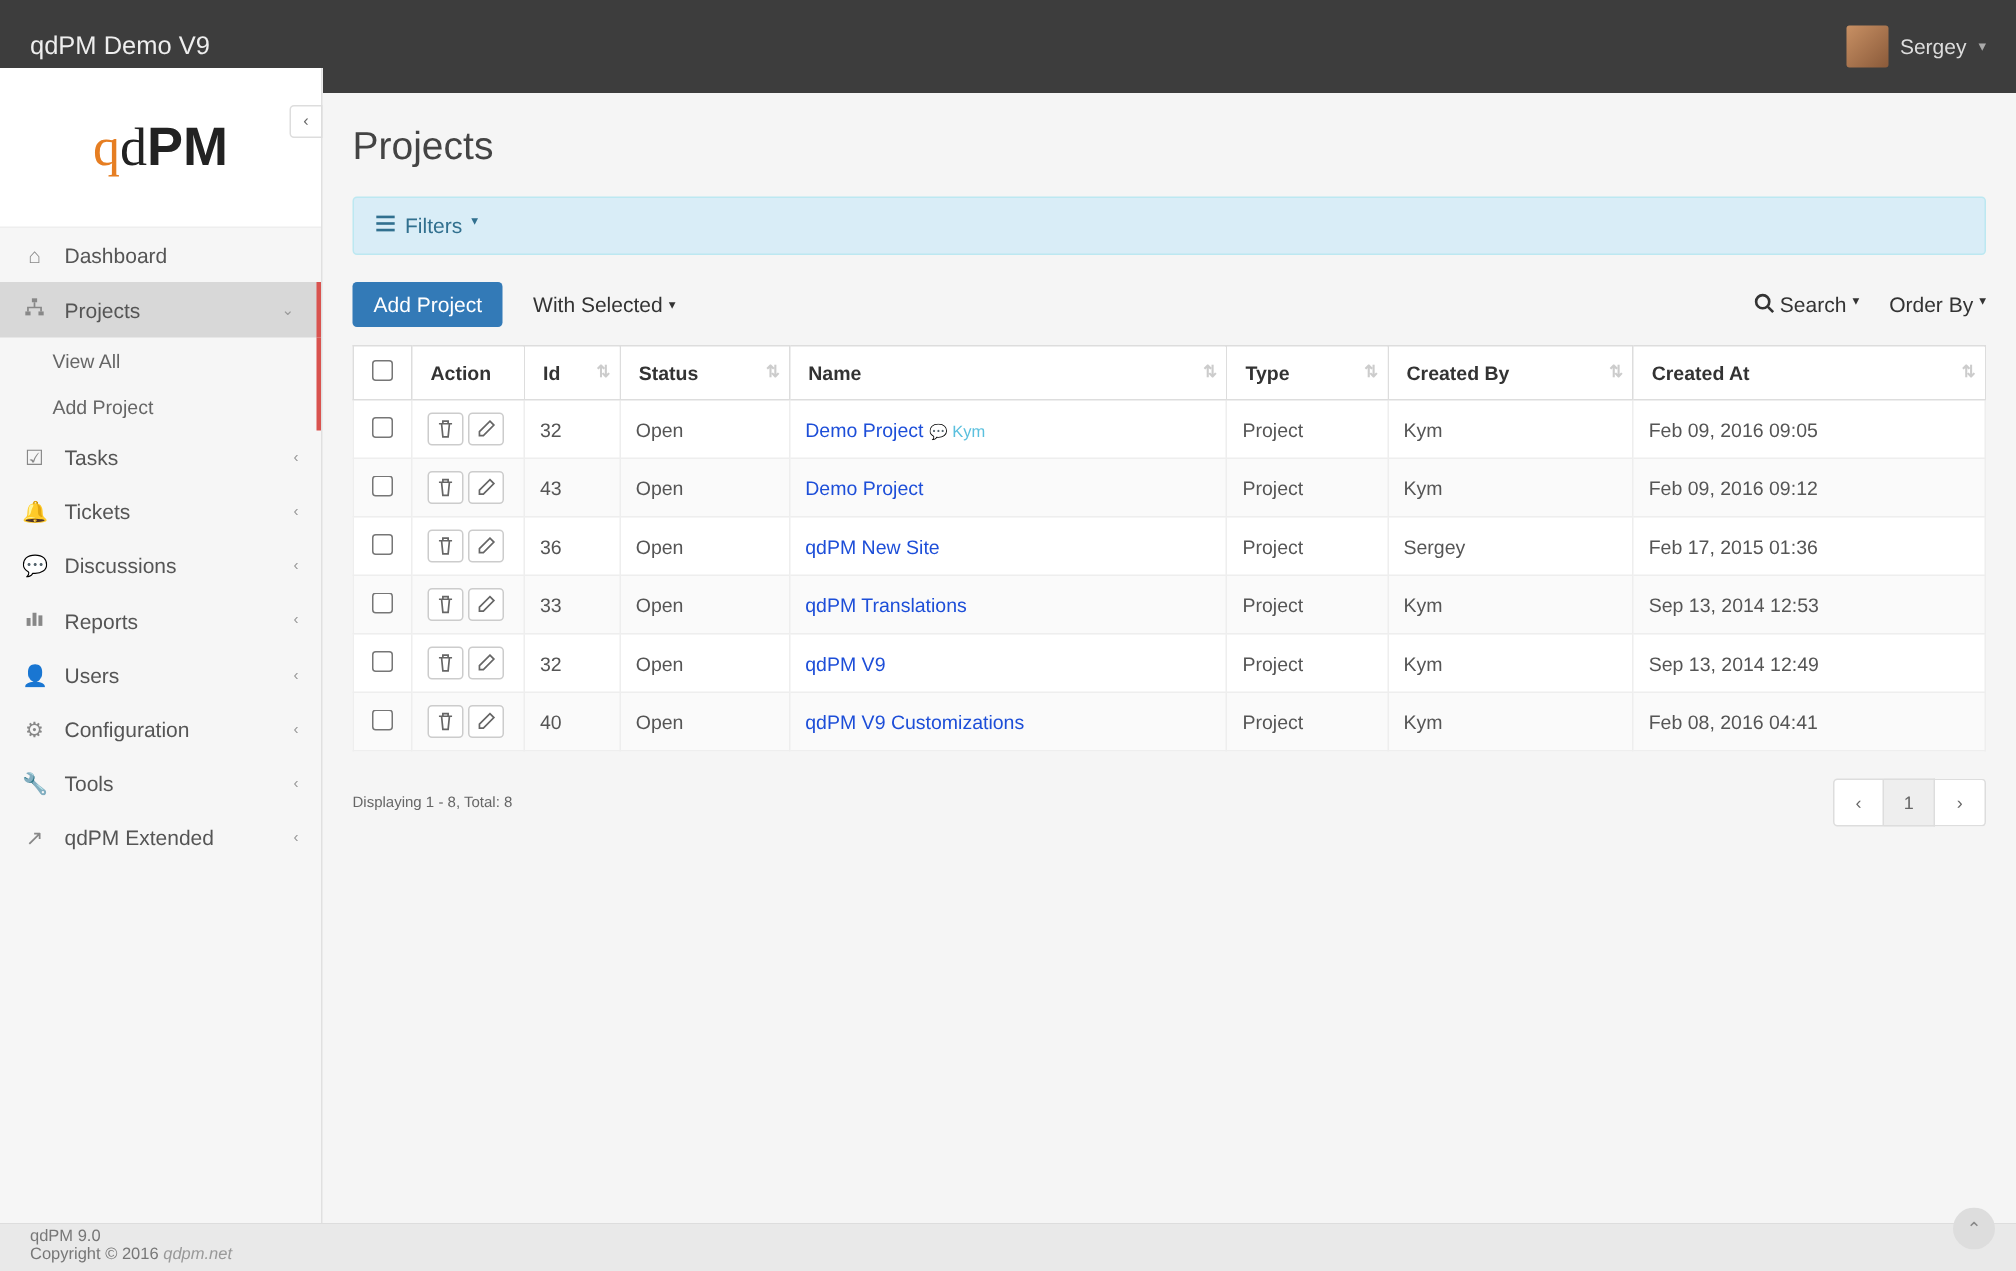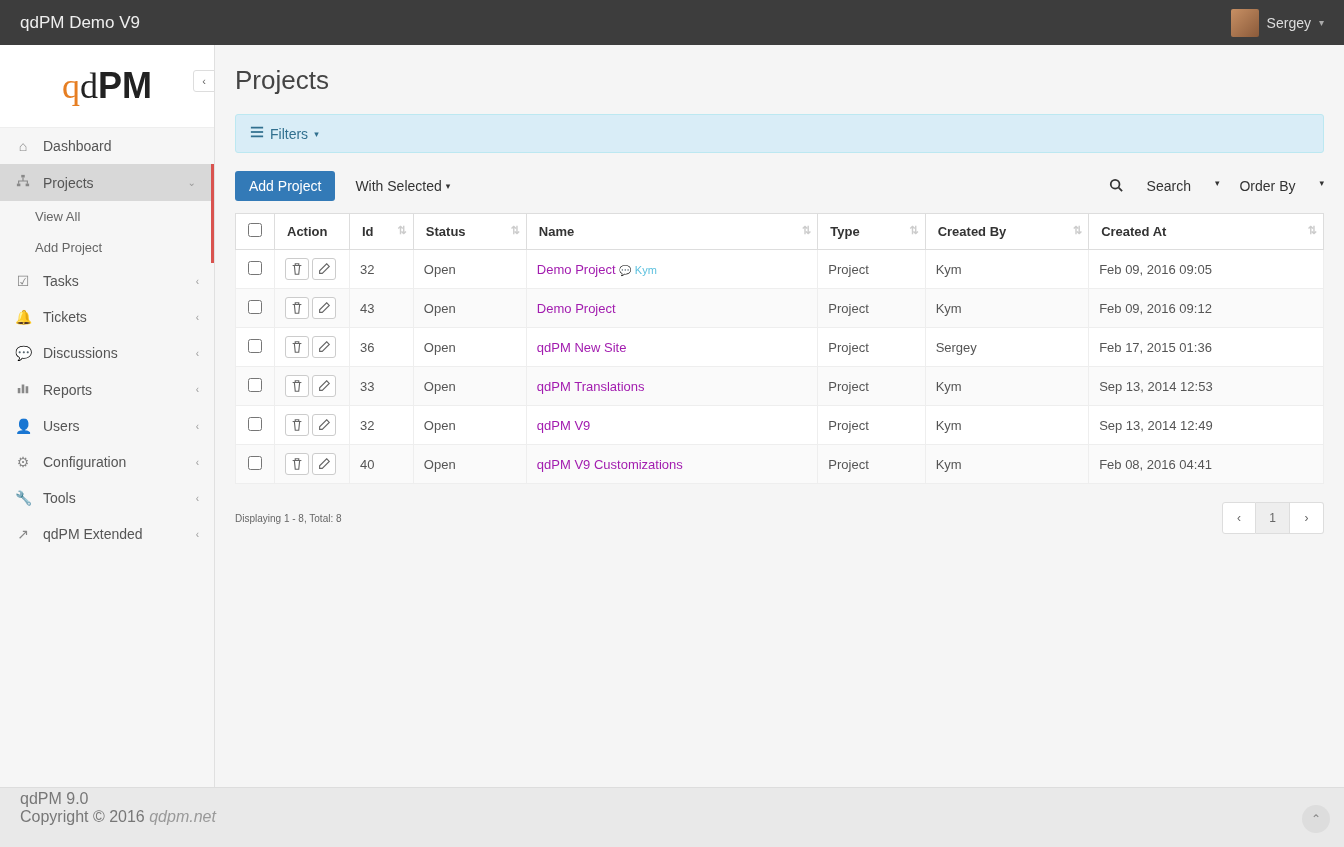--- a/index.html
+++ b/index.html
@@ -1,78 +1,78 @@
 <!DOCTYPE html>
 <html><head>
 <meta charset="utf-8">
 <style>
 * { margin: 0; padding: 0; box-sizing: border-box; }
 body { font-family: -apple-system, BlinkMacSystemFont, "Segoe UI", Arial, sans-serif; font-size: 14px; color: #333; background: #f5f5f5; }
 
 
-.topbar { height: 45px; background: #3d3d3d; color: #ddd; display: flex; align-items: center; padding: 0 20px; justify-content: space-between; }
+.topbar { height: 62px; background: #3d3d3d; color: #ddd; display: flex; align-items: center; padding: 0 20px; justify-content: space-between; }
 .topbar .app-title { font-size: 17px; color: #eee; }
 .topbar .user { display: flex; align-items: center; gap: 8px; cursor: pointer; }
 .topbar .avatar { width: 28px; height: 28px; background: linear-gradient(135deg, #c89064, #8a5a3a); border-radius: 2px; display: inline-block; }
 .topbar .chevron { font-size: 10px; color: #aaa; }
 
 
 .sidebar { position: fixed; top: 45px; left: 0; bottom: 0; width: 215px; background: #f6f6f6; border-right: 1px solid #e0e0e0; display: flex; flex-direction: column; }
-.logo-area { padding: 20px 10px; text-align: center; position: relative; background: #fff; border-bottom: 1px solid #eee; }
+.logo-area { padding: 32px 10px; text-align: center; position: relative; background: #fff; border-bottom: 1px solid #eee; }
 .logo { font-size: 36px; font-weight: 400; display: inline-block; }
 .logo .q { color: #e67e22; font-family: Georgia, serif; }
 .logo .d { color: #222; font-family: Georgia, serif; }
 .logo .pm { color: #222; font-weight: bold; }
 .collapse-btn { position: absolute; top: 25px; right: -1px; width: 22px; height: 22px; background: #fff; border: 1px solid #ddd; border-radius: 3px 0 0 3px; display: flex; align-items: center; justify-content: center; font-size: 11px; cursor: pointer; color: #666; }
 .nav-item { display: flex; align-items: center; padding: 10px 15px; color: #555; cursor: pointer; gap: 12px; }
 .nav-item.active { background: #d8d8d8; border-right: 3px solid #d9534f; }
 .nav-item .icon { width: 16px; text-align: center; color: #888; font-size: 14px; }
 .nav-item .label { flex: 1; }
 .nav-item .caret { font-size: 10px; color: #999; }
 .nav-subitem { padding: 8px 15px 8px 35px; color: #666; cursor: pointer; font-size: 13px; border-right: 3px solid #d9534f; }
 
 
 .main { margin-left: 215px; padding: 20px; padding-bottom: 70px; }
 .page-title { font-size: 26px; color: #444; font-weight: 400; margin-bottom: 18px; }
-.filters-bar { background: #d9edf7; border: 1px solid #bce8f1; border-radius: 3px; padding: 10px 14px; color: #31708f; margin-bottom: 18px; cursor: pointer; display: flex; align-items: center; gap: 6px; }
+.filters-bar { background: #d9edf7; border: 1px solid #bce8f1; border-radius: 3px; padding: 10px 14px; color: #31708f; margin-bottom: 18px; cursor: pointer; display: flex; gap: 6px; }
 .filters-bar .caret { font-size: 9px; }
 
 .actions-row { display: flex; align-items: center; margin-bottom: 12px; }
 .btn-primary { background: #337ab7; color: #fff; border: none; padding: 7px 14px; border-radius: 3px; cursor: pointer; font-size: 14px; }
 .with-selected { margin-left: 20px; cursor: pointer; display: flex; align-items: center; gap: 4px; }
 .spacer { flex: 1; }
-.search-btn, .order-btn { margin-left: 20px; cursor: pointer; display: flex; align-items: flex-start; gap: 24px; }
+.search-btn, .order-btn { margin-left: 20px; cursor: pointer; display: flex; align-items: flex-start; gap: 4px; }
 .small-caret { font-size: 9px; }
 
 
 table { width: 100%; border-collapse: collapse; background: #fff; }
 th { background: #fff; text-align: left; padding: 9px 12px; border: 1px solid #ddd; font-weight: 600; font-size: 13px; position: relative; }
 th.sortable::after { content: '⇅'; position: absolute; right: 6px; color: #ccc; font-size: 11px; }
 td { padding: 8px 10px; border: 1px solid #eee; font-size: 13px; color: #555; }
 tr:nth-child(even) td { background: #fafafa; }
 .checkbox-cell { width: 32px; text-align: center; }
 .row-checkbox, .select-all-checkbox { width: 14px; height: 14px; cursor: pointer; }
 .action-cell { width: 64px; white-space: nowrap; }
 .action-icon { display: inline-flex; width: 24px; height: 22px; border: 1px solid #ccc; border-radius: 3px; align-items: center; justify-content: center; font-size: 11px; color: #666; cursor: pointer; margin-right: 3px; background: #fff; }
-.name-link { color: #a21caf; cursor: pointer; }
+.name-link { color: #1d4ed8; cursor: pointer; }
 .annot { font-size: 11px; color: #5bc0de; margin-left: 4px; cursor: pointer; }
 .annot::before { content: '💬 '; font-size: 10px; }
 
 
 .pager-row { display: flex; align-items: center; margin-top: 18px; }
 .display-info { color: #666; font-size: 10px; }
 .pagination { margin-left: auto; display: flex; }
 .page-btn { width: 34px; height: 32px; border: 1px solid #ddd; background: #fff; display: flex; align-items: center; justify-content: center; cursor: pointer; color: #666; font-size: 12px; }
 .page-btn.active { background: #eee; }
 .page-btn + .page-btn { border-left: none; }
 .page-btn:first-child { border-radius: 3px 0 0 3px; }
 .page-btn:last-child { border-radius: 0 3px 3px 0; }
 
 
-.footer { position: fixed; bottom: 0; left: 0; right: 0; height: 60px; background: #e9e9e9; border-top: 1px solid #ddd; padding: 2px 20px; font-size: 16px; color: #777; }
+.footer { position: fixed; bottom: 0; left: 0; right: 0; height: 32px; background: #e9e9e9; border-top: 1px solid #ddd; padding: 2px 20px; font-size: 11px; color: #777; }
 .footer a { color: #999; font-style: italic; }
 
 
 .scroll-top { position: fixed; right: 14px; bottom: 14px; width: 28px; height: 28px; border-radius: 50%; background: #ddd; display: flex; align-items: center; justify-content: center; cursor: pointer; color: #888; font-size: 12px; }
 
 .icon-svg { width: 14px; height: 14px; display: inline-block; }
 </style>
 </head>
 <body>
 

